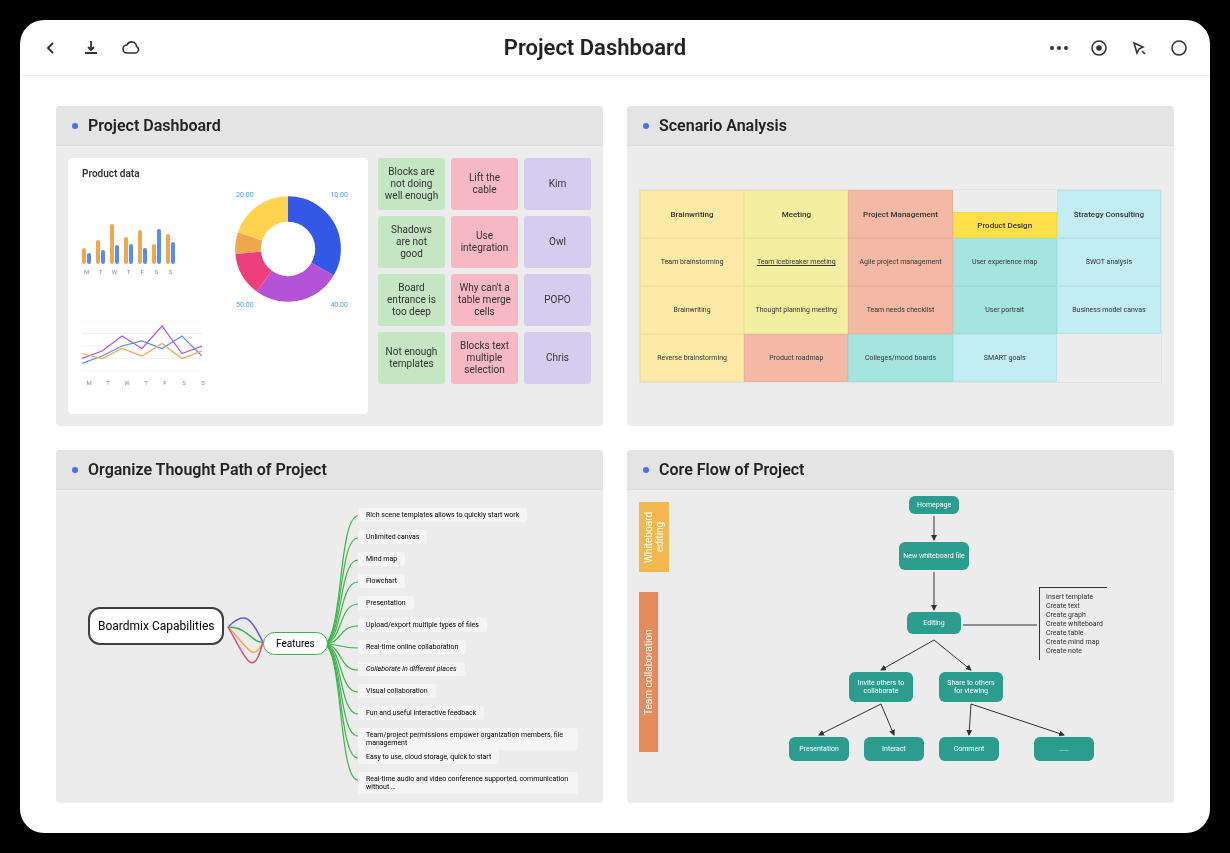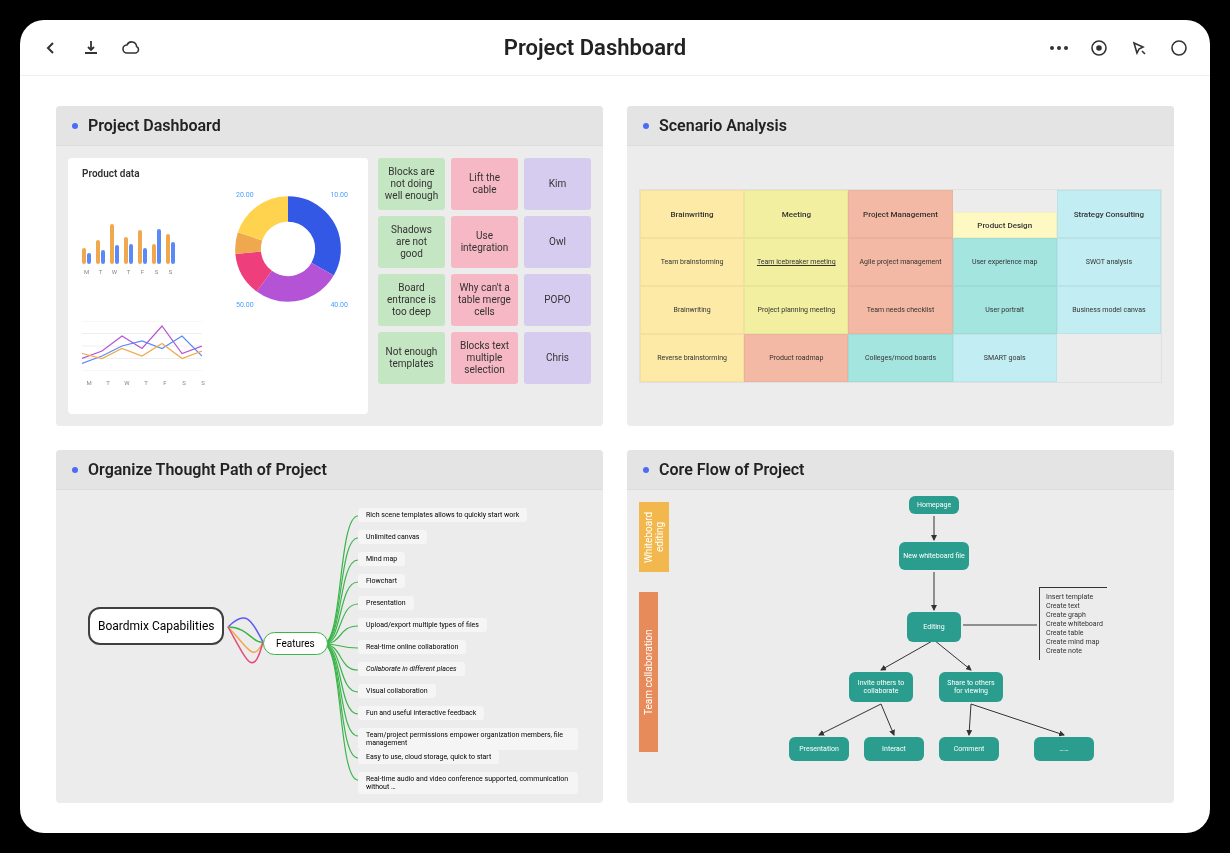--- a/index.html
+++ b/index.html
@@ -305,29 +305,29 @@
     <div class="panel">
       <div class="panel-header">
           <span class="bullet"></span>
         <span class="panel-title">Scenario Analysis</span>
       </div>
       <div class="panel-body" style="display:flex;align-items:center;justify-content:center">
         <div class="scen-table" id="scen-table">
             <div class="scen-cell scen-head" style="background: rgb(253, 234, 167);">Brainwriting</div>
             <div class="scen-cell scen-head" style="background: rgb(242, 240, 160);">Meeting</div>
             <div class="scen-cell scen-head" style="background: rgb(244, 185, 164);">Project Management</div>
-            <div class="scen-cell scen-head" style="background: #fef9c3; margin-top: 22px;">Product Design</div>
+            <div class="scen-cell scen-head" style="background: #fde047; margin-top: 22px;">Product Design</div>
             <div class="scen-cell scen-head" style="background: rgb(194, 237, 242);">Strategy Consulting</div>
             <div class="scen-cell" style="background: rgb(253, 234, 167);">Team brainstorming</div>
             <div class="scen-cell" style="background: rgb(242, 240, 160); text-decoration: underline;">Team icebreaker meeting</div>
             <div class="scen-cell" style="background: rgb(244, 185, 164);">Agile project management</div>
             <div class="scen-cell" style="background: rgb(165, 229, 224);">User experience map</div>
             <div class="scen-cell" style="background: rgb(194, 237, 242);">SWOT analysis</div>
             <div class="scen-cell" style="background: rgb(253, 234, 167);">Brainwriting</div>
-            <div class="scen-cell" style="background: rgb(242, 240, 160);">Project planning meeting</div>
+            <div class="scen-cell" style="background: rgb(242, 240, 160);">Thought planning meeting</div>
             <div class="scen-cell" style="background: rgb(244, 185, 164);">Team needs checklist</div>
             <div class="scen-cell" style="background: rgb(165, 229, 224);">User portrait</div>
             <div class="scen-cell" style="background: rgb(194, 237, 242);">Business model canvas</div>
             <div class="scen-cell" style="background: rgb(253, 234, 167);">Reverse brainstorming</div>
             <div class="scen-cell" style="background: rgb(244, 185, 164);">Product roadmap</div>
             <div class="scen-cell" style="background: rgb(165, 229, 224);">Colleges/mood boards</div>
             <div class="scen-cell" style="background: rgb(194, 237, 242);">SMART goals</div>
           </div>
       </div>
     </div>
@@ -400,21 +400,21 @@
               <line x1="242" y1="202" x2="255" y2="233" stroke="#333" stroke-width="1" marker-end="url(#arr)"></line>
               <line x1="332" y1="202" x2="330" y2="233" stroke="#333" stroke-width="1" marker-end="url(#arr)"></line>
               <line x1="332" y1="202" x2="425" y2="233" stroke="#333" stroke-width="1" marker-end="url(#arr)"></line>
               <line x1="324" y1="123" x2="398" y2="123" stroke="#333" stroke-width="1"></line>
             </svg>
           <div class="flow-label" style="left:0;top:0;height:70px;background:#f2b84d">Whiteboard editing</div>
           <div class="flow-label" style="left:0;top:90px;height:160px;background:#e88b5a">Team collaboration</div>
 
           <div class="flow-node" style="left:270px;top:-6px;width:50px;height:18px">Homepage</div>
           <div class="flow-node" style="left:260px;top:40px;width:70px;height:28px">New whiteboard file</div>
-          <div class="flow-node" style="left:268px;top:110px;width:54px;height:30px">Editing</div>
+          <div class="flow-node" style="left:268px;top:110px;width:54px;height:22px">Editing</div>
           <div class="flow-node" style="left:210px;top:170px;width:64px;height:30px">Invite others to collaborate</div>
           <div class="flow-node" style="left:300px;top:170px;width:64px;height:30px">Share to others for viewing</div>
           <div class="flow-node" style="left:150px;top:235px;width:60px;height:24px">Presentation</div>
           <div class="flow-node" style="left:225px;top:235px;width:60px;height:24px">Interact</div>
           <div class="flow-node" style="left:300px;top:235px;width:60px;height:24px">Comment</div>
           <div class="flow-node" style="left:395px;top:235px;width:60px;height:24px">……</div>
 
           <div class="flow-list" id="flow-list" style="left:400px;top:85px">
               <div>Insert template</div>
               <div>Create text</div>

